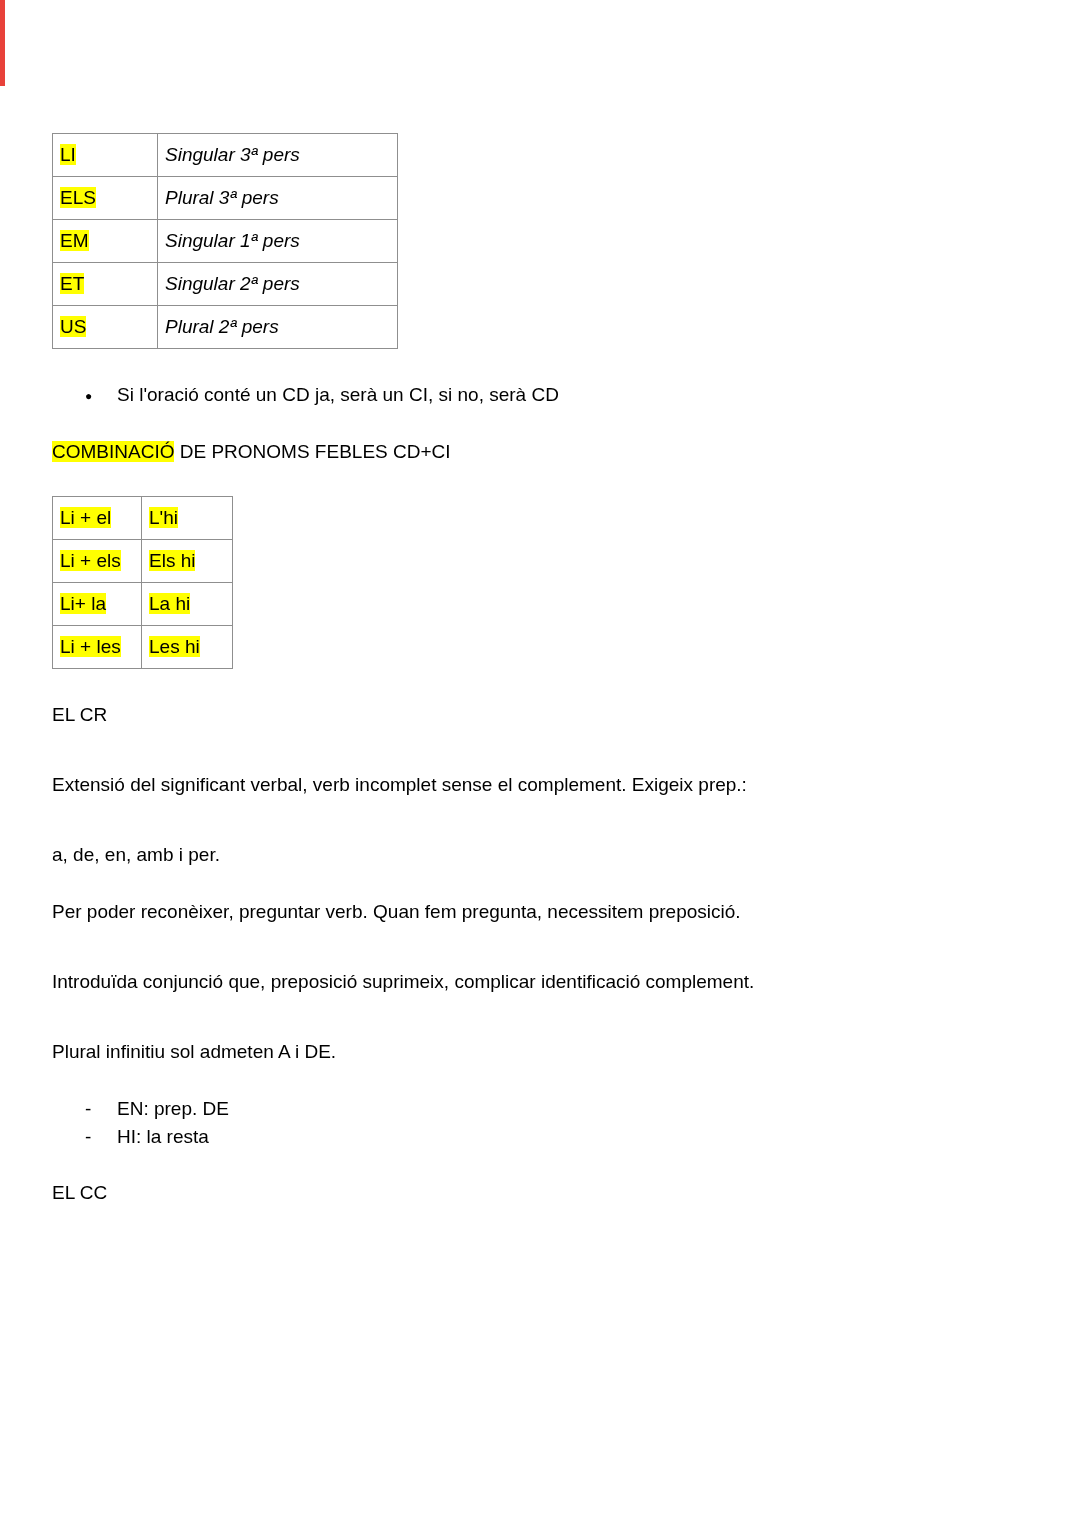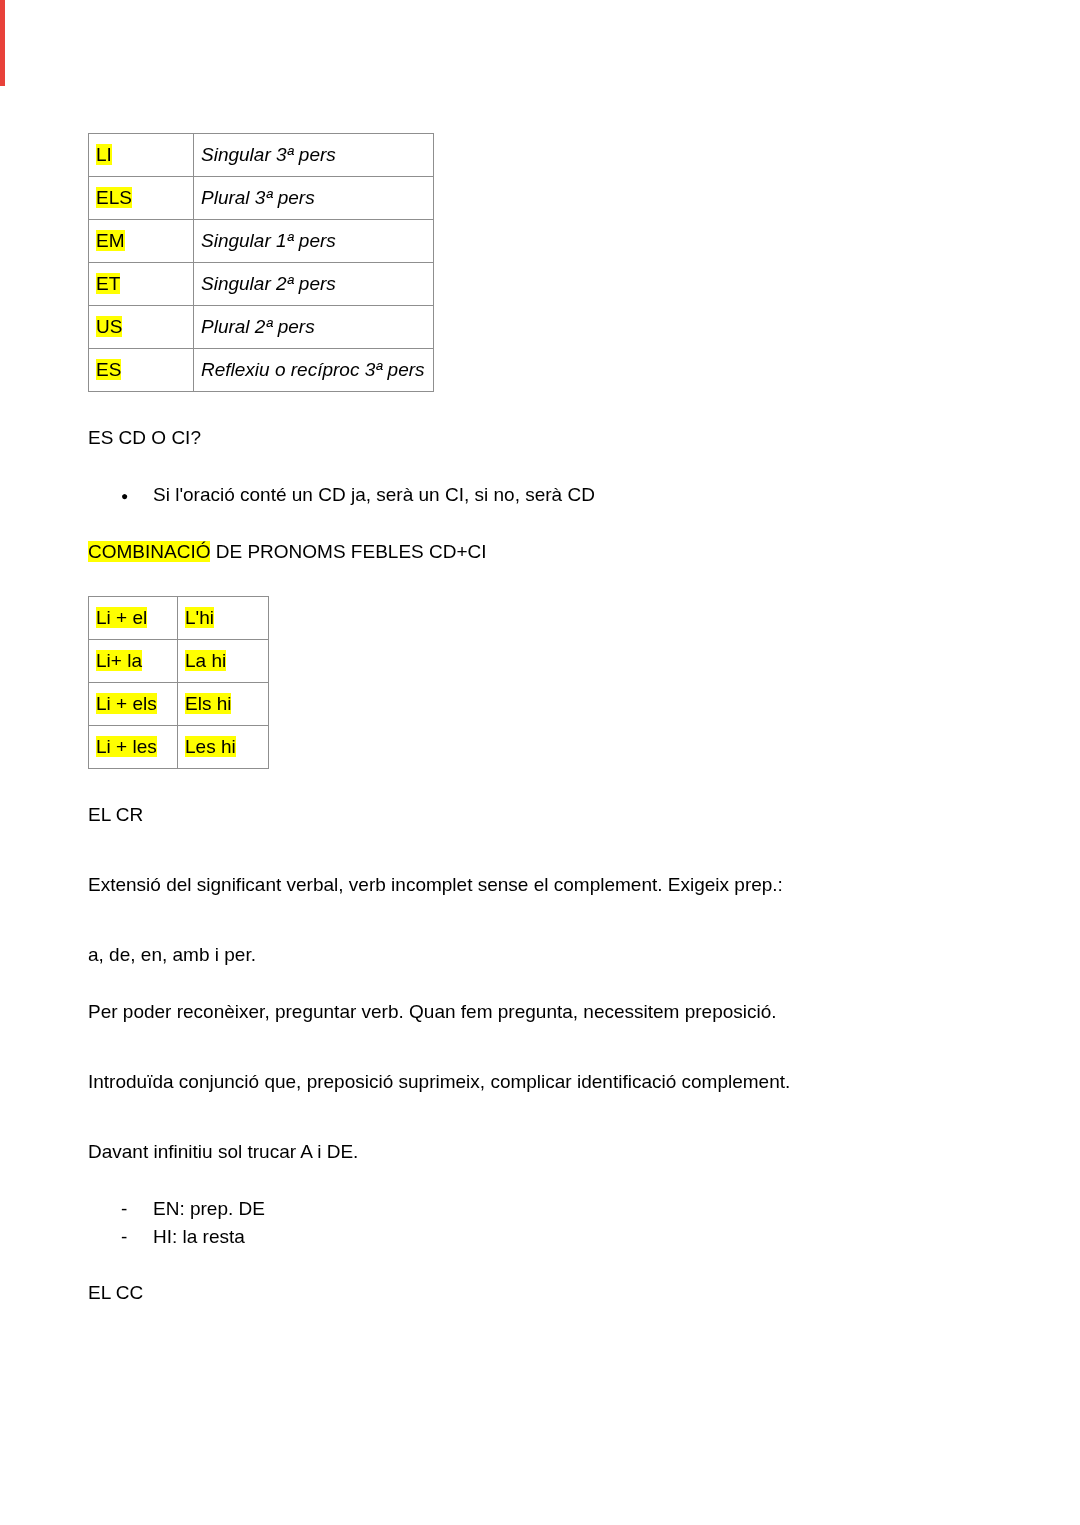--- a/index.html
+++ b/index.html
@@ -15,21 +15,21 @@
   }
   .edge-marker {
     position: absolute;
     left: 0;
     top: 0;
     width: 5px;
     height: 86px;
     background: #e8413a;
   }
   .content {
-    padding: 133px 130px 0 88px;
+    padding: 133px 130px 0 52px;
     font-size: 19px;
     line-height: 26px;
   }
   table {
     border-collapse: collapse;
     margin: 0 0 33px 0;
   }
   td {
     border: 1px solid #8f8f8f;
     vertical-align: top;
@@ -84,70 +84,65 @@
         <td class="c2">Singular 1ª pers</td>
       </tr>
       <tr>
         <td class="c1"><span class="hl">ET</span></td>
         <td class="c2">Singular 2ª pers</td>
       </tr>
       <tr>
         <td class="c1"><span class="hl">US</span></td>
         <td class="c2">Plural 2ª pers</td>
       </tr>
-      <tr>
-        <td class="c1"><span class="hl">ES</span></td>
-        <td class="c2">Reflexiu o recíproc 3ª pers</td>
-      </tr>
     </tbody>
   </table>
 
-  <p>ES CD O CI?</p>
 
   <div class="li-row">
     <span class="marker dot">●</span>
     <span>Si l'oració conté un CD ja, serà un CI, si no, serà CD</span>
   </div>
 
 
   <p><span class="hl">COMBINACIÓ</span><span> DE PRONOMS FEBLES CD+CI</span></p>
 
   <table class="t2">
     <tbody>
       <tr>
         <td class="c1"><span class="hl">Li + el</span></td>
         <td class="c2"><span class="hl">L'hi</span></td>
       </tr>
       <tr>
+        <td class="c1"><span class="hl">Li + els</span></td>
+        <td class="c2"><span class="hl">Els hi</span></td>
+      </tr>
+      <tr>
         <td class="c1"><span class="hl">Li+ la</span></td>
         <td class="c2"><span class="hl">La hi</span></td>
-      </tr>
-      <tr>
-        <td class="c1"><span class="hl">Li + els</span></td>
-        <td class="c2"><span class="hl">Els hi</span></td>
       </tr>
       <tr>
         <td class="c1"><span class="hl">Li + les</span></td>
         <td class="c2"><span class="hl">Les hi</span></td>
       </tr>
     </tbody>
   </table>
 
   <p class="bold">EL CR</p>
 
   <p>
     <span class="line">Extensió del significant verbal, verb incomplet sense el complement. Exigeix prep.:</span>
     <span class="line">a, de, en, amb i per.</span>
   </p>
 
   <p>Per poder reconèixer, preguntar verb. Quan fem pregunta, necessitem preposició.</p>
 
   <p>
     <span class="line">Introduïda conjunció que, preposició suprimeix, complicar identificació complement.</span>
-    <span class="line">Davant infinitiu sol trucar A i DE.</span>
+    <span class="line">Plural infinitiu sol admeten A i DE.</span>
   </p>
 
 
   <div class="dash-list">
     <div class="li-row">
       <span class="marker">-</span>
       <span>EN: prep. DE</span>
     </div>
     <div class="li-row">
       <span class="marker">-</span>

